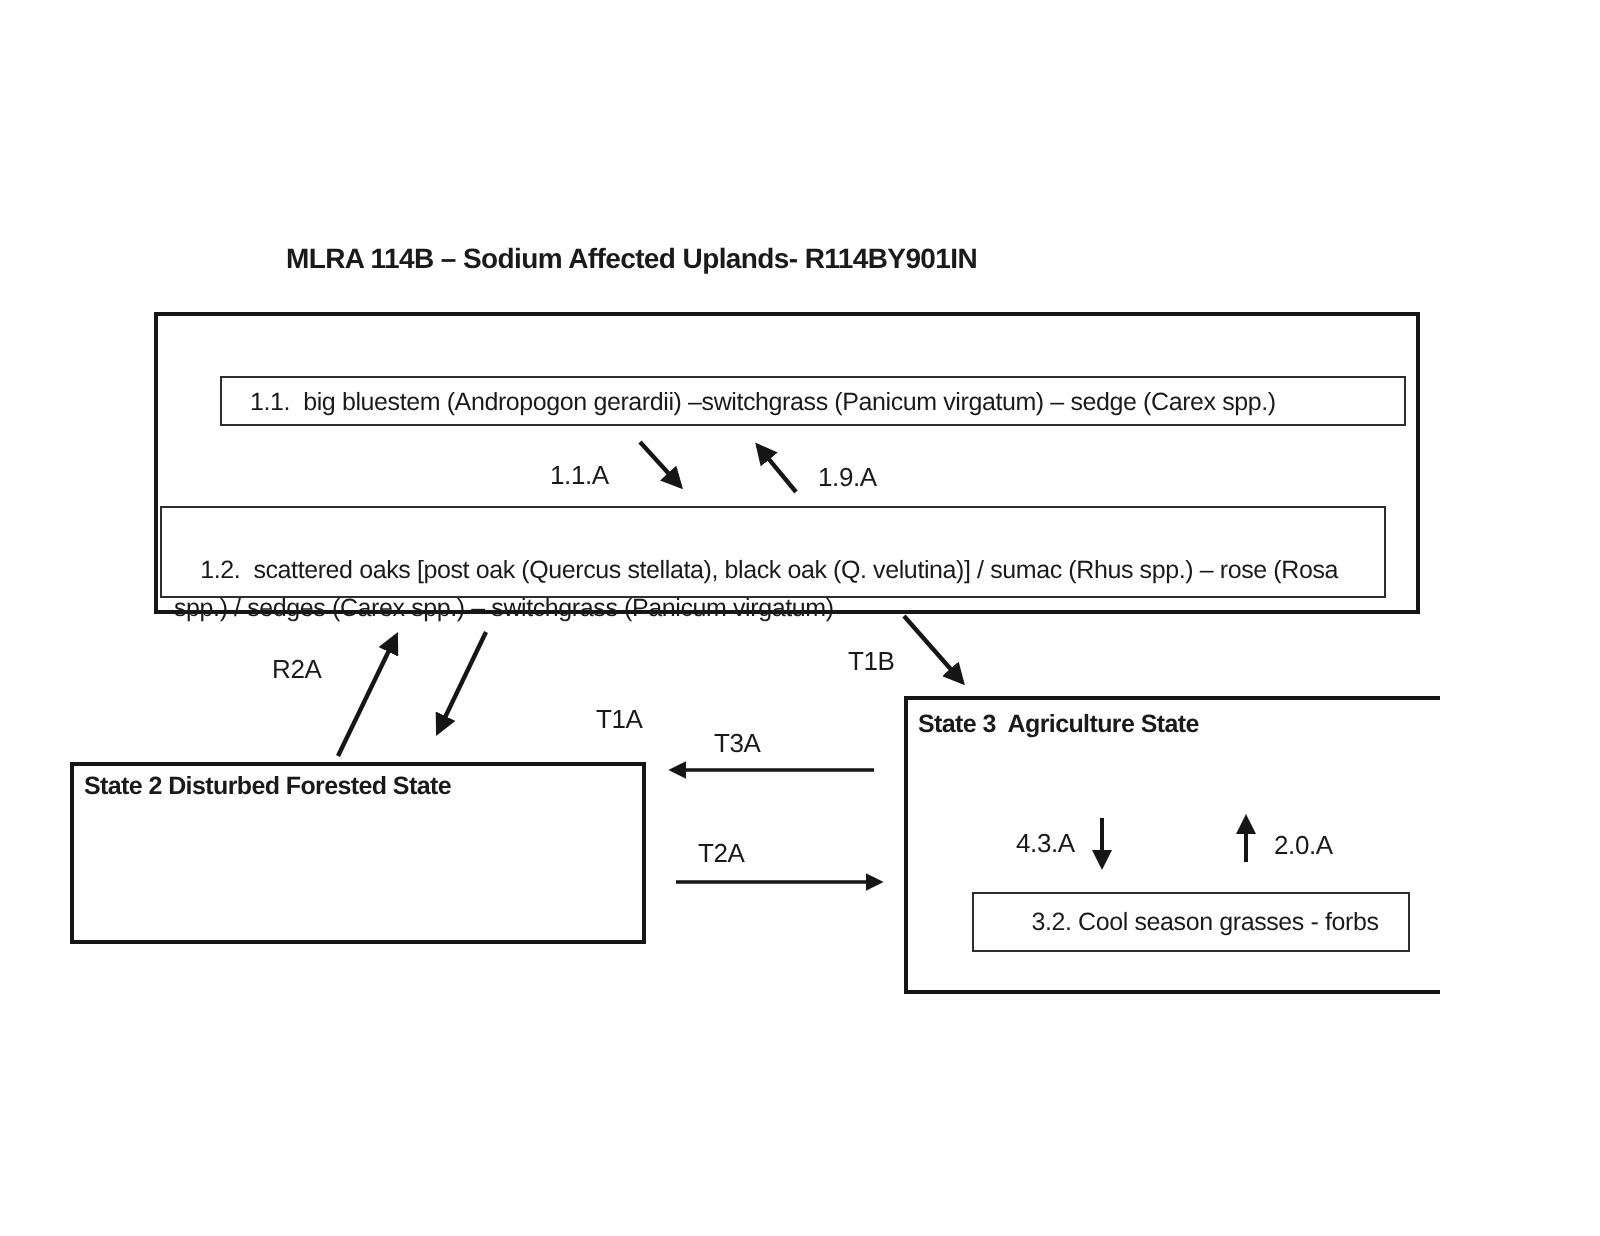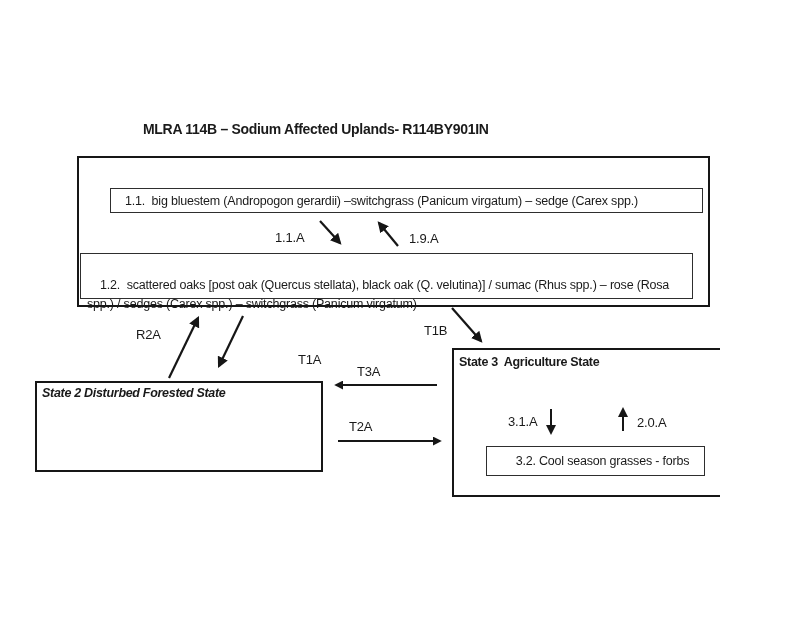--- a/index.html
+++ b/index.html
@@ -65,36 +65,36 @@
 
   <div class="state-box" style="left:77px; top:156px; width:633px; height:151px;"></div>
   <div class="community-box one-line" style="left:110px; top:188px; width:593px; height:25px;">
     <span>1.1.  big bluestem (Andropogon gerardii) –switchgrass (Panicum virgatum) – sedge (Carex spp.)</span>
   </div>
   <div class="community-box multi-line" style="left:80px; top:253px; width:613px; height:46px;">
     <span>1.2.  scattered oaks [post oak (Quercus stellata), black oak (Q. velutina)] / sumac (Rhus spp.) – rose (Rosa spp.) / sedges (Carex spp.) – switchgrass (Panicum virgatum)</span>
   </div>
 
   <div class="state-box" style="left:35px; top:381px; width:288px; height:91px;"></div>
-  <div class="state-label" style="left:42px; top:386px;font-style:italic;">State 2 Disturbed Forested State</div>
+  <div class="state-label" style="left:42px; top:386px;">State 2 Disturbed Forested State</div>
 
   <div class="state-box" style="left:452px; top:348px; width:305px; height:149px;"></div>
   <div class="state-label" style="left:459px; top:355px;">State 3  Agriculture State</div>
   <div class="community-box one-line" style="left:486px; top:446px; width:219px; height:30px;justify-content:center;">
     <span>3.2. Cool season grasses - forbs</span>
   </div>
 
   <div class="pathway-label" style="left:275px; top:230px;">1.1.A</div>
   <div class="pathway-label" style="left:409px; top:231px;">1.9.A</div>
   <div class="pathway-label" style="left:136px; top:327px;">R2A</div>
   <div class="pathway-label" style="left:251px; top:352px;margin-left:47px;">T1A</div>
   <div class="pathway-label" style="left:424px; top:323px;">T1B</div>
   <div class="pathway-label" style="left:357px; top:364px;">T3A</div>
   <div class="pathway-label" style="left:349px; top:419px;text-align:center;">T2A</div>
-  <div class="pathway-label" style="left:508px; top:414px;">3.1.A</div>
+  <div class="pathway-label" style="left:508px; top:414px;">4.3.A</div>
   <div class="pathway-label" style="left:637px; top:415px;">2.0.A</div>
 
   <svg class="arrow-layer" viewBox="0 0 800 618">
     <defs>
       <marker id="ah" markerWidth="5" markerHeight="5" refX="4" refY="2.5" orient="auto">
         <path d="M0,0 L5,2.5 L0,5 Z" fill="#161616"></path>
       </marker>
     </defs>
     <line x1="320" y1="221" x2="340" y2="243" stroke-width="2.2" marker-end="url(#ah)"></line>
     <line x1="398" y1="246" x2="379" y2="223" stroke-width="2.2" marker-end="url(#ah)"></line>

